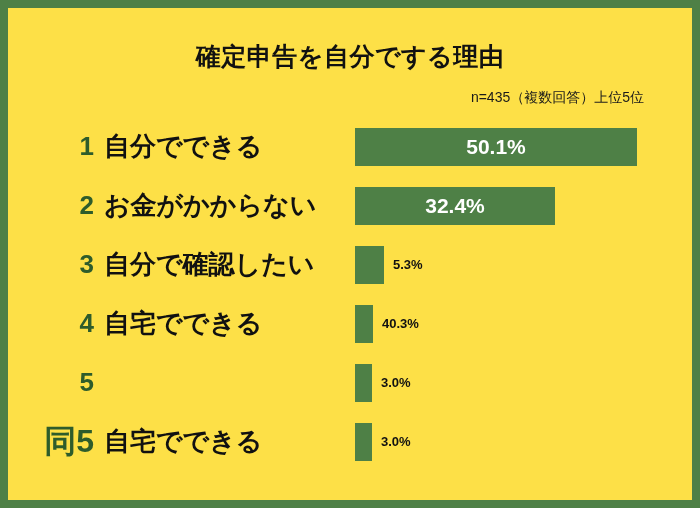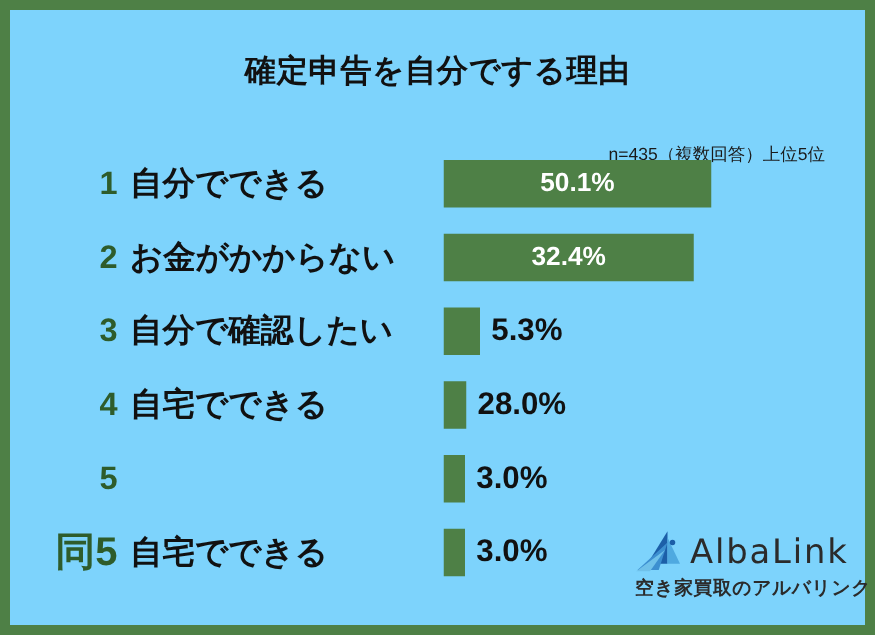--- a/index.html
+++ b/index.html
@@ -7,21 +7,21 @@
     padding: 0;
     background: #ffffff;
   }
   body {
     font-family: "Liberation Sans", "DejaVu Sans", sans-serif;
   }
   #infographic {
     position: relative;
     width: 700px;
     height: 508px;
-    background: #7dd3fc;
+    background: #fde047;
     box-sizing: border-box;
     overflow: hidden;
   }
   
   .frame {
     position: absolute;
     background: #4E8046;
   }
   .frame-top    { left: 0;  top: 0;    width: 700px; height: 8px; }
   .frame-bottom { left: 0;  top: 500px;width: 700px; height: 8px; }
@@ -35,26 +35,25 @@
     width: 700px;
     text-align: center;
     font-size: 25px;
     font-weight: bold;
     color: #111111;
     letter-spacing: 0.5px;
     white-space: nowrap;
   }
   .subtitle {
     position: absolute;
-    right: 40px;
+    right: 56px;
     top: 89px;
     font-size: 14px;
     color: #1a1a1a;
     white-space: nowrap;
-    margin-top: 26px;
   }
 
   .rows {
     position: absolute;
     left: 0;
     top: 117px;
     width: 700px;
   }
   .row {
     position: relative;
@@ -105,21 +104,21 @@
     box-sizing: border-box;
   }
   .bar-value-inside {
     color: #ffffff;
     font-size: 21px;
     font-weight: bold;
     white-space: nowrap;
   }
   .bar-value-outside {
     color: #111111;
-    font-size: 25px;
+    font-size: 13px;
     font-weight: bold;
     white-space: nowrap;
     margin-left: 9px;
   }
 
   
   .logo {
     position: absolute;
     left: 508px;
     top: 423px;
@@ -165,21 +164,21 @@
   <div class="frame frame-right"></div>
 
   <div class="title">確定申告を自分でする理由</div>
   <div class="subtitle">n=435（複数回答）上位5位</div>
 
   <div class="rows" id="rows">
       <div class="row">
         <div class="rank">1</div>
         <div class="label">自分でできる</div>
         <div class="bar-area">
-          <div class="bar" style="width: 214px;">
+          <div class="bar" style="width: 282px;">
             <span class="bar-value-inside">50.1%</span>
           </div>
         </div>
       </div>
       <div class="row">
         <div class="rank">2</div>
         <div class="label">お金がかからない</div>
         <div class="bar-area">
           <div class="bar" style="width: 200px; text-align: center;">
             <span class="bar-value-inside">32.4%</span>
@@ -192,47 +191,34 @@
         <div class="bar-area">
           <div class="bar" style="width: 29px;"></div>
           <span class="bar-value-outside">5.3%</span>
         </div>
       </div>
       <div class="row">
         <div class="rank">4</div>
         <div class="label">自宅でできる</div>
         <div class="bar-area">
           <div class="bar" style="width: 18px;"></div>
-          <span class="bar-value-outside">28.0%</span>
+          <span class="bar-value-outside">40.3%</span>
         </div>
       </div>
       <div class="row">
         <div class="rank">5</div>
         <div class="bar-area">
           <div class="bar" style="width: 17px;"></div>
           <span class="bar-value-outside">3.0%</span>
         </div>
       </div>
       <div class="row">
         <div class="rank tied">同5</div>
         <div class="label">自宅でできる</div>
         <div class="bar-area">
           <div class="bar" style="width: 17px;"></div>
           <span class="bar-value-outside">3.0%</span>
         </div>
       </div>
     </div>
 
-  <div class="logo">
-    <div class="logo-row">
-      <svg class="logo-mark" viewBox="0 0 38 34">
-        <polygon points="26,1 10,27 26,27" fill="#1C5FA8"></polygon>
-        <polygon points="26,6 26,27 36,27" fill="#4FA9E0"></polygon>
-        <path d="M2,32 L26,10 L19,32 Z" fill="#3C8FD0"></path>
-        <path d="M1,33 L24,16 L12,33 Z" fill="#6FC1EA"></path>
-        <circle cx="30" cy="10" r="2.2" fill="#1C5FA8"></circle>
-      </svg>
-      <div class="logo-word">AlbaLink</div>
-    </div>
-    <div class="logo-tagline">空き家買取のアルバリンク</div>
-  </div>
 
 </div>
 
 </body></html>

